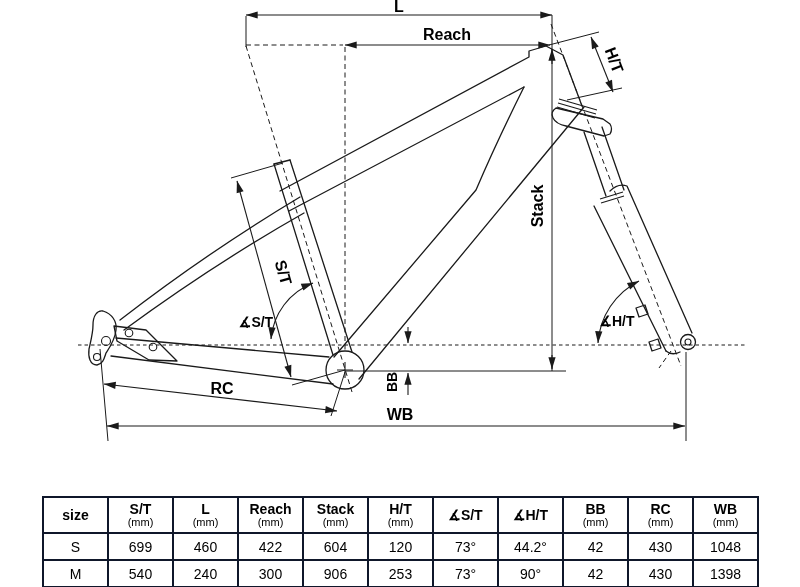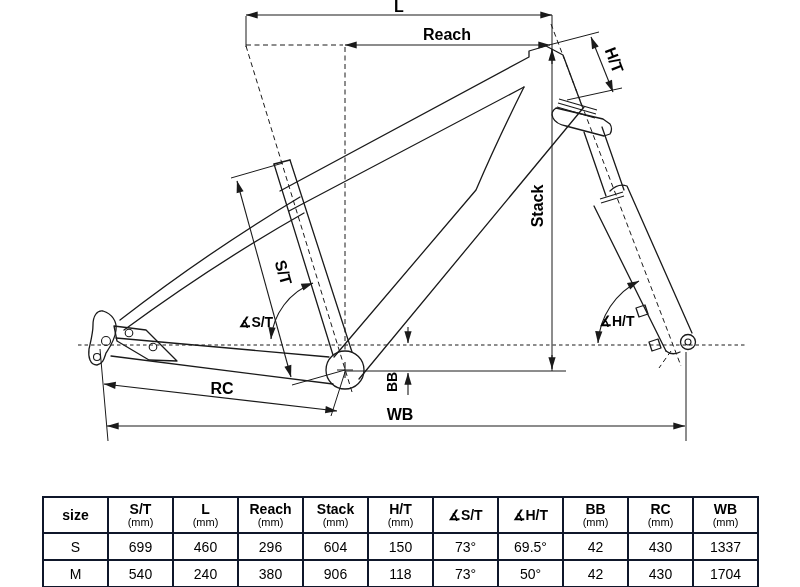--- a/index.html
+++ b/index.html
@@ -227,37 +227,37 @@
               <div class="hsub">(mm)</div>
             </div>
           </th>
       </tr>
     </thead>
     <tbody>
       <tr>
         <td>S</td>
         <td>699</td>
         <td>460</td>
-        <td>296</td>
+        <td>422</td>
         <td>604</td>
-        <td>150</td>
+        <td>120</td>
         <td>73°</td>
-        <td>69.5°</td>
+        <td>44.2°</td>
         <td>42</td>
         <td>430</td>
-        <td>1337</td>
+        <td>1048</td>
       </tr>
       <tr>
         <td>M</td>
         <td>540</td>
         <td>240</td>
-        <td>380</td>
+        <td>300</td>
         <td>906</td>
-        <td>118</td>
+        <td>253</td>
         <td>73°</td>
-        <td>50°</td>
+        <td>90°</td>
         <td>42</td>
         <td>430</td>
-        <td>1704</td>
+        <td>1398</td>
       </tr>
     </tbody>
   </table>
 </div>
 
 </body></html>

